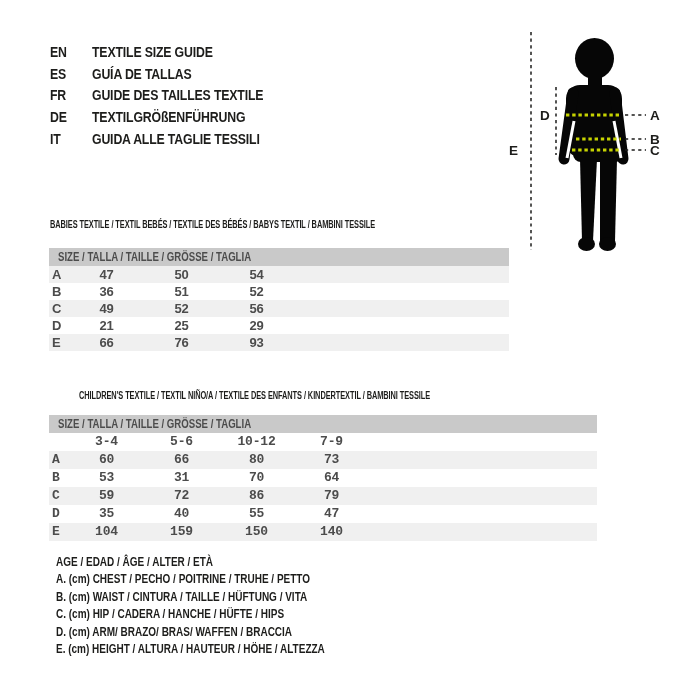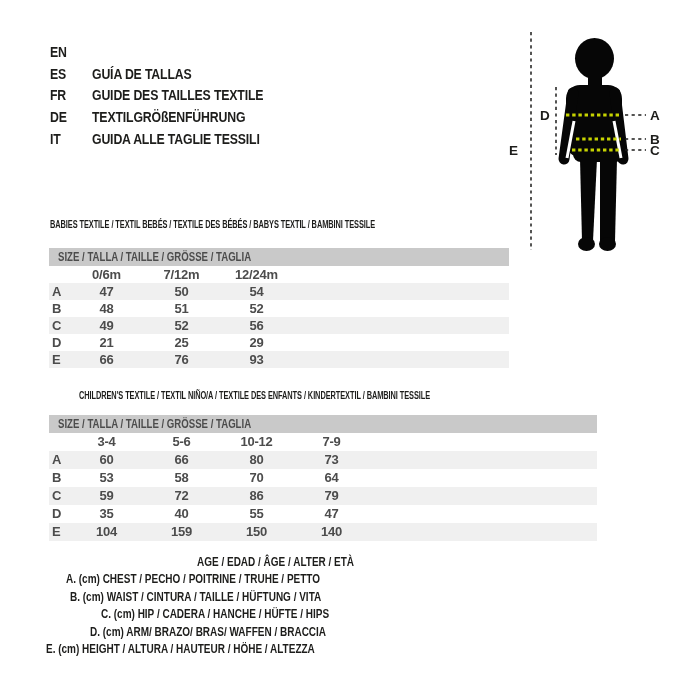--- a/index.html
+++ b/index.html
@@ -22,46 +22,47 @@
   .title-children { top:390px;margin-left:29px; }
 
   
   .tbl { position:absolute; left:49px; }
   .tbl.babies { top:248px; width:460px; }
   .tbl.children { top:415px; width:548px; }
   .tbar { background:var(--table-header-bg,#c9c9c9); color:var(--text-gray,#4c4c4c);
           height:18px; line-height:18px; font-size:13px; font-weight:700; padding-left:9px; }
   .trow { display:grid; align-items:center; }
   .babies .trow { grid-template-columns:20px 75px 75px 75px 1fr; height:17px; line-height:17px; }
-  .children .trow { grid-template-columns:20px 75px 75px 75px 75px 1fr; height:18px; line-height:18px; }
+  .children .trow { grid-template-columns:20px 75px 75px 75px 75px 1fr; height:18px; line-height:18px;font-family:Liberation Mono, monospace; }
   .trow.stripe { background:var(--row-stripe,#f0f0f0); }
   .cell { font-size:13px; font-weight:700; color:var(--text-gray,#4c4c4c); text-align:center; letter-spacing:-0.2px; }
   .cell.lbl { text-align:left; padding-left:3px; }
 
   
-  .legend { position:absolute; left:46px; top:553px;text-align:right; }
+  .legend { position:absolute; left:56px; top:553px; }
   .legend-line { height:17.4px; line-height:17.4px; font-size:13.5px; font-weight:700; white-space:nowrap; }
 
   
   .figure { position:absolute; left:495px; top:25px; }
   .sil ellipse, .sil rect, .sil path { fill:var(--silhouette,#060606); }
   .sil .arm { stroke:var(--silhouette,#060606); stroke-width:11; stroke-linecap:round; fill:none; }
   .gap { stroke:#ffffff; stroke-width:3; }
   .dash-v, .dash-b { stroke:var(--text-dark,#1d1d1b); stroke-width:1.5; stroke-dasharray:3.2 3.4; }
   .dash-y { stroke:var(--accent-dash,#c6d300); stroke-width:3; stroke-dasharray:3.4 2.8; }
   .figure text { font-family:"Liberation Sans",sans-serif; font-size:13.5px; font-weight:700; fill:var(--text-dark,#1d1d1b); }
 </style>
 </head>
 <body>
 
 <div class="canvas">
 
   <div class="lang-list" id="lang-list">
       <div class="lang-row">
         <span class="lang-code"><span class="cxl">EN</span></span>
+        <span class="lang-title"><span class="cxl">TEXTILE SIZE GUIDE</span></span>
       </div>
       <div class="lang-row">
         <span class="lang-code"><span class="cxl">ES</span></span>
         <span class="lang-title"><span class="cxl">GUÍA DE TALLAS</span></span>
       </div>
       <div class="lang-row">
         <span class="lang-code"><span class="cxl">FR</span></span>
         <span class="lang-title"><span class="cxl">GUIDE DES TAILLES TEXTILE</span></span>
       </div>
       <div class="lang-row">
@@ -102,37 +103,30 @@
     <text x="155" y="129.5">C</text>
     <text x="45" y="94.5">D</text>
     <text x="14" y="130">E</text>
   </svg>
 
   <h2 class="section-title title-babies"><span class="cx">BABIES TEXTILE / TEXTIL BEBÉS / TEXTILE DES BÉBÉS / BABYS TEXTIL  / BAMBINI TESSILE</span></h2>
 
   <section class="tbl babies">
     <div class="tbar"><span class="cx">SIZE / TALLA / TAILLE / GRÖSSE / TAGLIA</span></div>
     <div id="babies-body">
-        <div class="trow sizes">
-          <span class="cell lbl"></span>
-          <span class="cell col">0/6m</span>
-          <span class="cell col">7/12m</span>
-          <span class="cell col">12/24m</span>
-          <span class="cell filler"></span>
-        </div>
         <div class="trow stripe">
           <span class="cell lbl">A</span>
           <span class="cell val">47</span>
           <span class="cell val">50</span>
           <span class="cell val">54</span>
           <span class="cell filler"></span>
         </div>
         <div class="trow">
           <span class="cell lbl">B</span>
-          <span class="cell val">48</span>
+          <span class="cell val">36</span>
           <span class="cell val">51</span>
           <span class="cell val">52</span>
           <span class="cell filler"></span>
         </div>
         <div class="trow stripe">
           <span class="cell lbl">C</span>
           <span class="cell val">49</span>
           <span class="cell val">52</span>
           <span class="cell val">56</span>
           <span class="cell filler"></span>
@@ -171,21 +165,21 @@
           <span class="cell lbl">A</span>
           <span class="cell val">60</span>
           <span class="cell val">66</span>
           <span class="cell val">80</span>
           <span class="cell val">73</span>
           <span class="cell filler"></span>
         </div>
         <div class="trow">
           <span class="cell lbl">B</span>
           <span class="cell val">53</span>
-          <span class="cell val">58</span>
+          <span class="cell val">31</span>
           <span class="cell val">70</span>
           <span class="cell val">64</span>
           <span class="cell filler"></span>
         </div>
         <div class="trow stripe">
           <span class="cell lbl">C</span>
           <span class="cell val">59</span>
           <span class="cell val">72</span>
           <span class="cell val">86</span>
           <span class="cell val">79</span>

